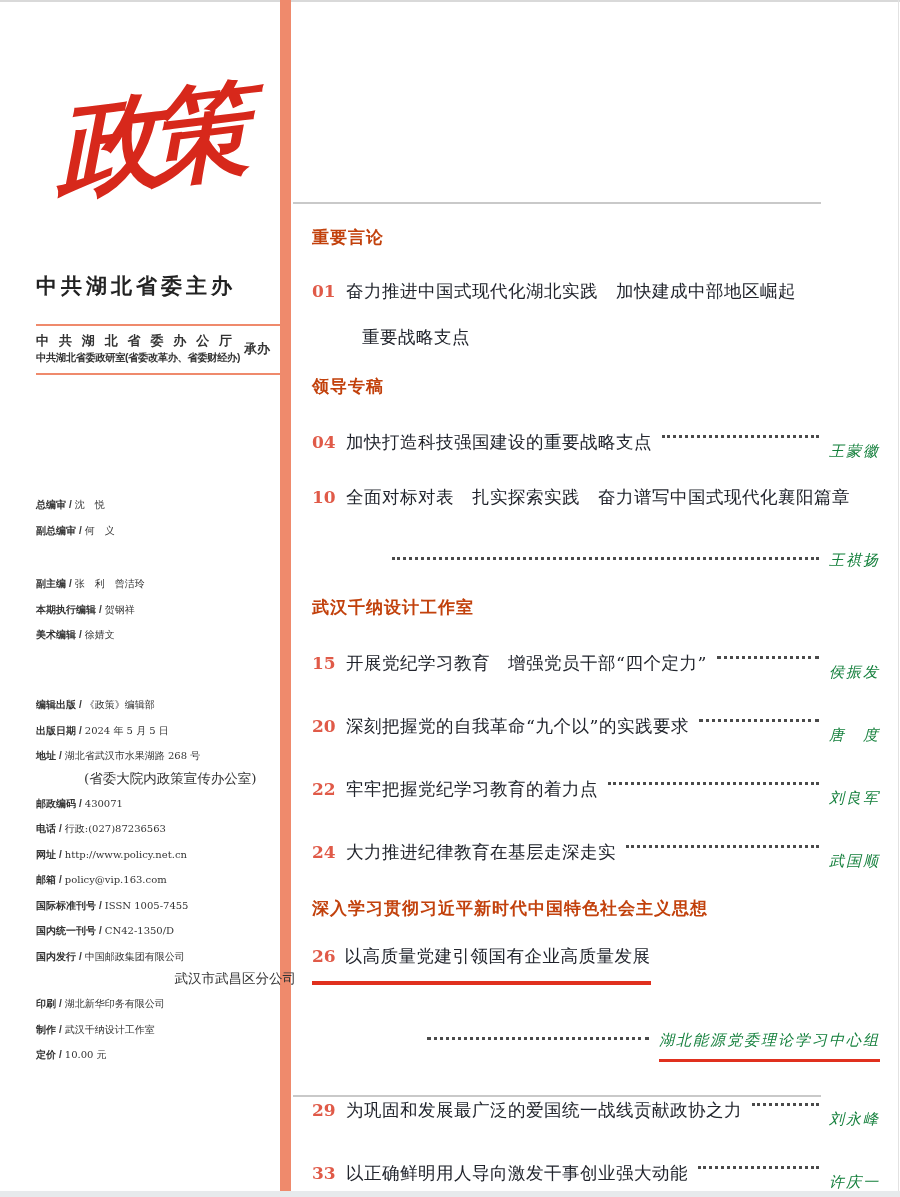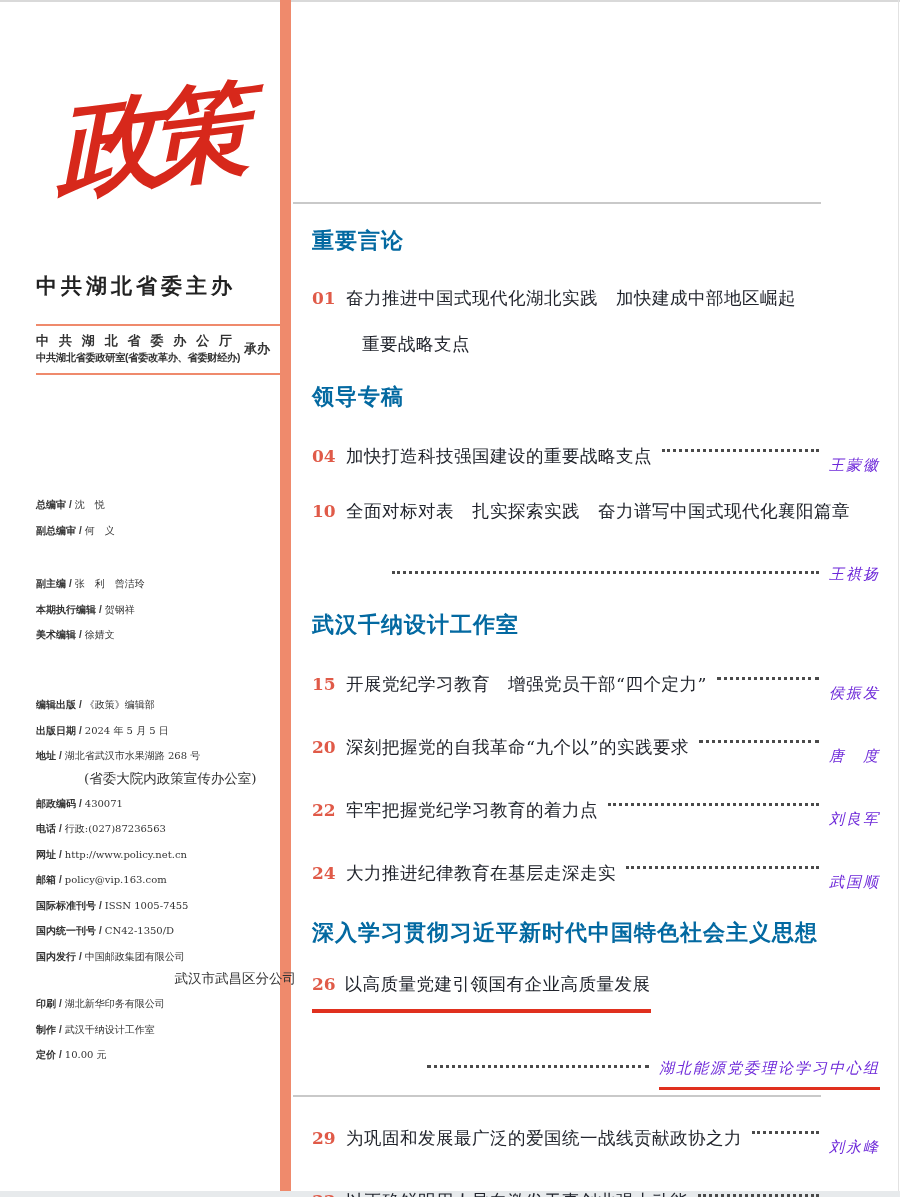--- a/index.html
+++ b/index.html
@@ -60,40 +60,40 @@
   .info-label{font-weight:bold;color:#333;}
   .info-sep{font-weight:bold;color:#333;padding:0 3px;}
   .info-value{font-family:"DejaVu Serif","Liberation Serif",serif;color:#333;}
   .info-subrow{margin:-4px 0 9px 0;font-size:13.5px;line-height:16px;white-space:nowrap;}
   .indent-a{padding-left:48px;}
   .indent-b{padding-left:84px;text-align:right;}
 
   
   .toc{position:absolute;left:312px;top:210px;width:568px;}
   .toc-section-title{
-    font-size:22px;font-weight:bold;color:#0369a1;
+    font-size:17px;font-weight:bold;color:#c2410c;
     margin:26px 0 0 0;letter-spacing:1px;
   }
   .toc-item{display:flex;align-items:center;margin-top:24px;}
   .toc-item-line2{display:flex;align-items:baseline;margin-top:22px;}
   .toc-pagenum{
     flex:0 0 34px;font-family:"DejaVu Serif","Liberation Serif",serif;
     font-size:17px;font-weight:bold;color:#e05a48;
   }
   .toc-title{
     font-family:"DejaVu Serif","Liberation Serif",serif;
     font-size:17.5px;color:#21242c;letter-spacing:0.5px;white-space:nowrap;
   }
   .toc-leader{
     flex:1 1 auto;border-bottom:3px dotted #4a4a4a;
     margin:0 10px;transform:translateY(-5px);min-width:24px;
   }
   .toc-author{
     font-family:"DejaVu Serif","Liberation Serif",serif;font-style:italic;
-    font-size:15px;color:#6d28d9;letter-spacing:2px;white-space:nowrap;margin-top:20px;
+    font-size:15px;color:#15803d;letter-spacing:2px;white-space:nowrap;margin-top:20px;
   }
   .cont-indent{padding-left:50px;}
   .l2-indent-a{margin-left:80px;}
   .l2-indent-b{margin-left:115px;}
   .hl-red{border-bottom:4px solid #e0301e;padding-bottom:13px;}
   .hl-red-author{border-bottom:3px solid #e0301e;padding-bottom:9px;}
 </style>
 </head>
 <body>
 

